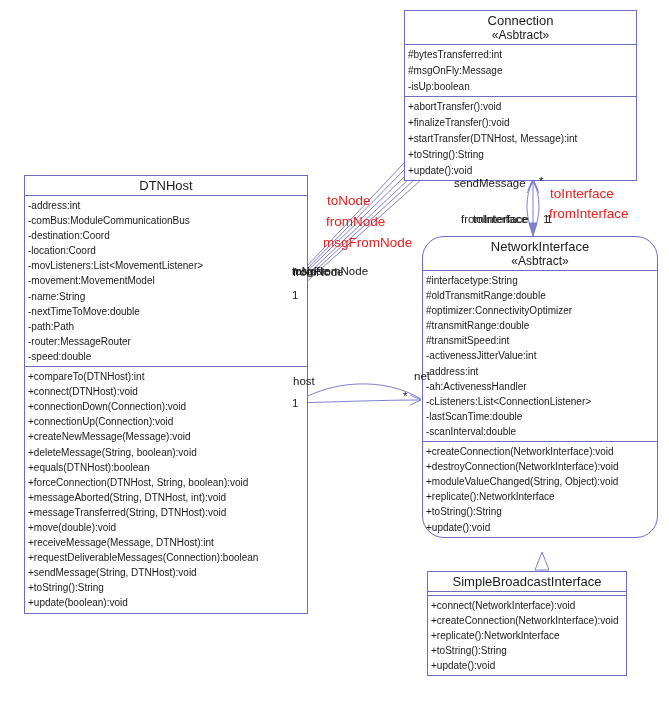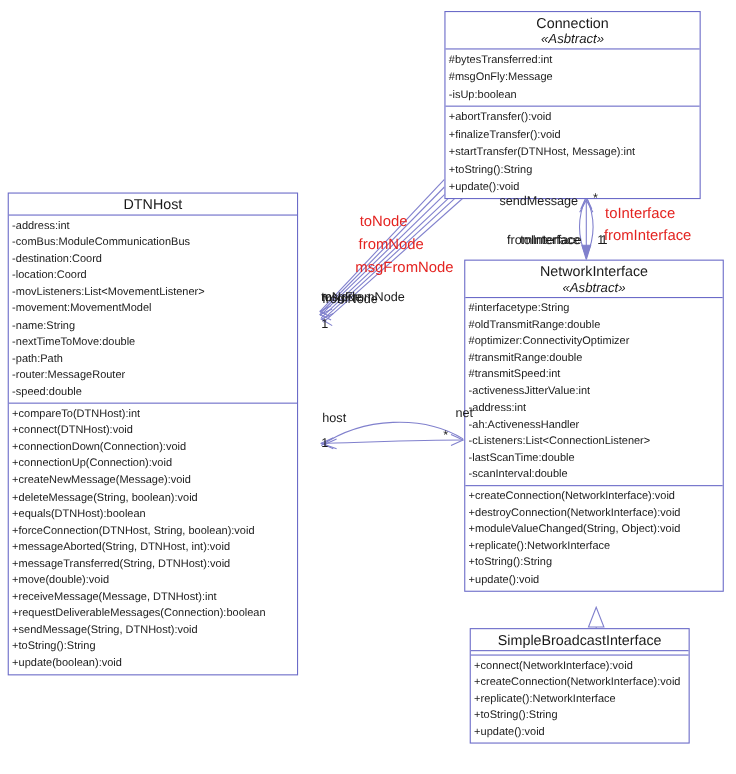--- a/index.html
+++ b/index.html
@@ -6,21 +6,21 @@
   .canvas{
     position:relative;width:669px;height:704px;background:#ffffff;
     font-family:"Liberation Sans",sans-serif;color:#1a1a1a;overflow:hidden;
   }
   svg.rel{position:absolute;left:0;top:0;width:669px;height:704px;pointer-events:none;}
   .uml-class{
     position:absolute;background:#ffffff;border:1px solid #6b6bc8;box-sizing:border-box;
   }
   .uml-head{padding:2px 2px 2px 2px;text-align:center;}
   .uml-name{font-size:13px;line-height:15px;}
-  .uml-stereo{font-size:12px;line-height:14px;font-style:italic;}
+  .uml-stereo{font-size:12px;line-height:14px;}
   .uml-members{border-top:1px solid #6b6bc8;padding:2px 2px 2px 3px;font-size:10px;line-height:15.1px;white-space:nowrap;}
   .uml-members.wide-lh{line-height:15.8px;}
   .uml-members.empty{height:3px;padding:0;}
   .member{white-space:nowrap;}
   .lbl{position:absolute;font-size:11.5px;line-height:13px;white-space:nowrap;}
   .lbl.red{color:#e42320;font-size:13.5px;line-height:15px;}
   .lbl.mult{font-size:11.5px;}
 </style>
 </head>
 <body>
@@ -76,21 +76,21 @@
       </div>
     <div class="uml-members wide-lh">
         <div class="member">+abortTransfer():void</div>
         <div class="member">+finalizeTransfer():void</div>
         <div class="member">+startTransfer(DTNHost, Message):int</div>
         <div class="member">+toString():String</div>
         <div class="member">+update():void</div>
       </div>
   </div>
 
-  <div class="uml-class" style="left:7px;top:175px;width:264px;">
+  <div class="uml-class" style="left:24px;top:175px;width:284px;">
     <div class="uml-head">
       <div class="uml-name">DTNHost</div>
     </div>
     <div class="uml-members">
         <div class="member">-address:int</div>
         <div class="member">-comBus:ModuleCommunicationBus</div>
         <div class="member">-destination:Coord</div>
         <div class="member">-location:Coord</div>
         <div class="member">-movListeners:List&lt;MovementListener&gt;</div>
         <div class="member">-movement:MovementModel</div>
@@ -113,21 +113,21 @@
         <div class="member">+messageTransferred(String, DTNHost):void</div>
         <div class="member">+move(double):void</div>
         <div class="member">+receiveMessage(Message, DTNHost):int</div>
         <div class="member">+requestDeliverableMessages(Connection):boolean</div>
         <div class="member">+sendMessage(String, DTNHost):void</div>
         <div class="member">+toString():String</div>
         <div class="member">+update(boolean):void</div>
       </div>
   </div>
 
-  <div class="uml-class" style="left:422px;top:236px;width:236px;">
+  <div class="uml-class" style="left:422px;top:236px;width:236px;border-radius:22px;">
     <div class="uml-head">
       <div class="uml-name">NetworkInterface</div>
       <div class="uml-stereo">«Asbtract»</div>
     </div>
     <div class="uml-members">
         <div class="member">#interfacetype:String</div>
         <div class="member">#oldTransmitRange:double</div>
         <div class="member">#optimizer:ConnectivityOptimizer</div>
         <div class="member">#transmitRange:double</div>
         <div class="member">#transmitSpeed:int</div>

